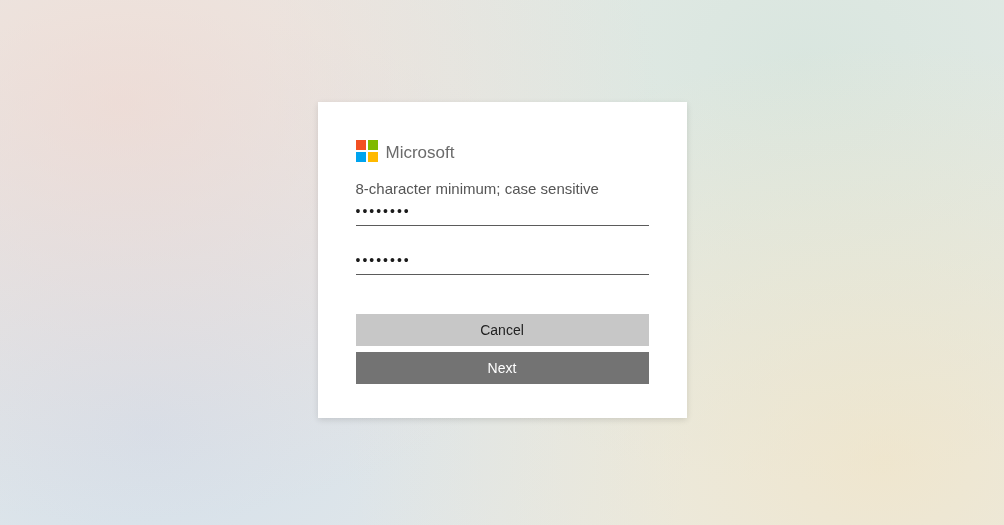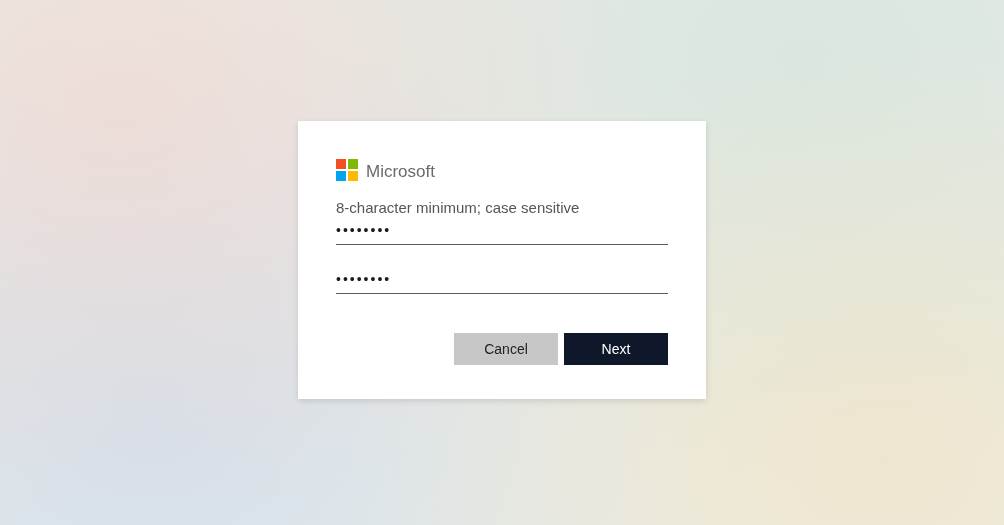--- a/index.html
+++ b/index.html
@@ -10,21 +10,21 @@
         radial-gradient(ellipse 900px 700px at 12% 20%,  rgba(245,210,200,0.55) 0%, rgba(245,210,200,0) 60%),
         radial-gradient(ellipse 900px 700px at 88% 88%,  rgba(245,225,185,0.55) 0%, rgba(245,225,185,0) 60%),
         radial-gradient(ellipse 900px 700px at 15% 82%,  rgba(200,215,235,0.60) 0%, rgba(200,215,235,0) 60%),
         radial-gradient(ellipse 900px 700px at 80% 12%,  rgba(205,225,215,0.55) 0%, rgba(205,225,215,0) 60%),
         #e8ece9;
       display: flex;
       align-items: center;
       justify-content: center;
     }
     .card {
-      width: 408px;
+      width: 369px;
       background: #ffffff;
       padding: 38px 38px 34px 38px;
       box-shadow: 0 2px 6px rgba(0,0,0,0.12);
       margin-top: -6px;
     }
     .brand { display: flex; align-items: center; gap: 8px; margin-bottom: 14px; }
     .brand-name { font-size: 17px; color: #6b6b6b; font-weight: 500; }
     .title { font-size: 22px; font-weight: 600; color: #1b1b1b; margin-bottom: 10px; letter-spacing: -0.1px; }
     .hint { font-size: 15px; color: #555; }
     .field {
@@ -33,31 +33,31 @@
       border-bottom: 1px solid #5b5b5b;
       font-size: 14px;
       padding: 6px 0 6px 0;
       margin-bottom: 20px;
       outline: none;
       background: transparent;
       letter-spacing: 2px;
       color: #1b1b1b;
     }
     .field::placeholder { color: #666; letter-spacing: normal; }
-    .buttons { display: flex; justify-content: flex-end; gap: 6px; margin-top: 19px; }
+    .buttons { display: flex; justify-content: flex-end; gap: 6px; margin-top: 19px; flex-direction: column; }
     .btn {
       min-width: 104px;
       height: 32px;
       border: none;
       font-size: 14px;
       cursor: pointer;
       font-family: inherit;
     }
     .btn-cancel { background: #c7c7c7; color: #222; }
-    .btn-next   { background: #0f172a; color: #fff; }
+    .btn-next   { background: #737373; color: #fff; }
   </style>
 </head>
 <body>
 
 <div class="card">
 
   <div class="brand">
     <span>
       <svg width="22" height="22" viewBox="0 0 22 22">
         <rect x="0" y="0" width="10" height="10" fill="#f25022"></rect>

